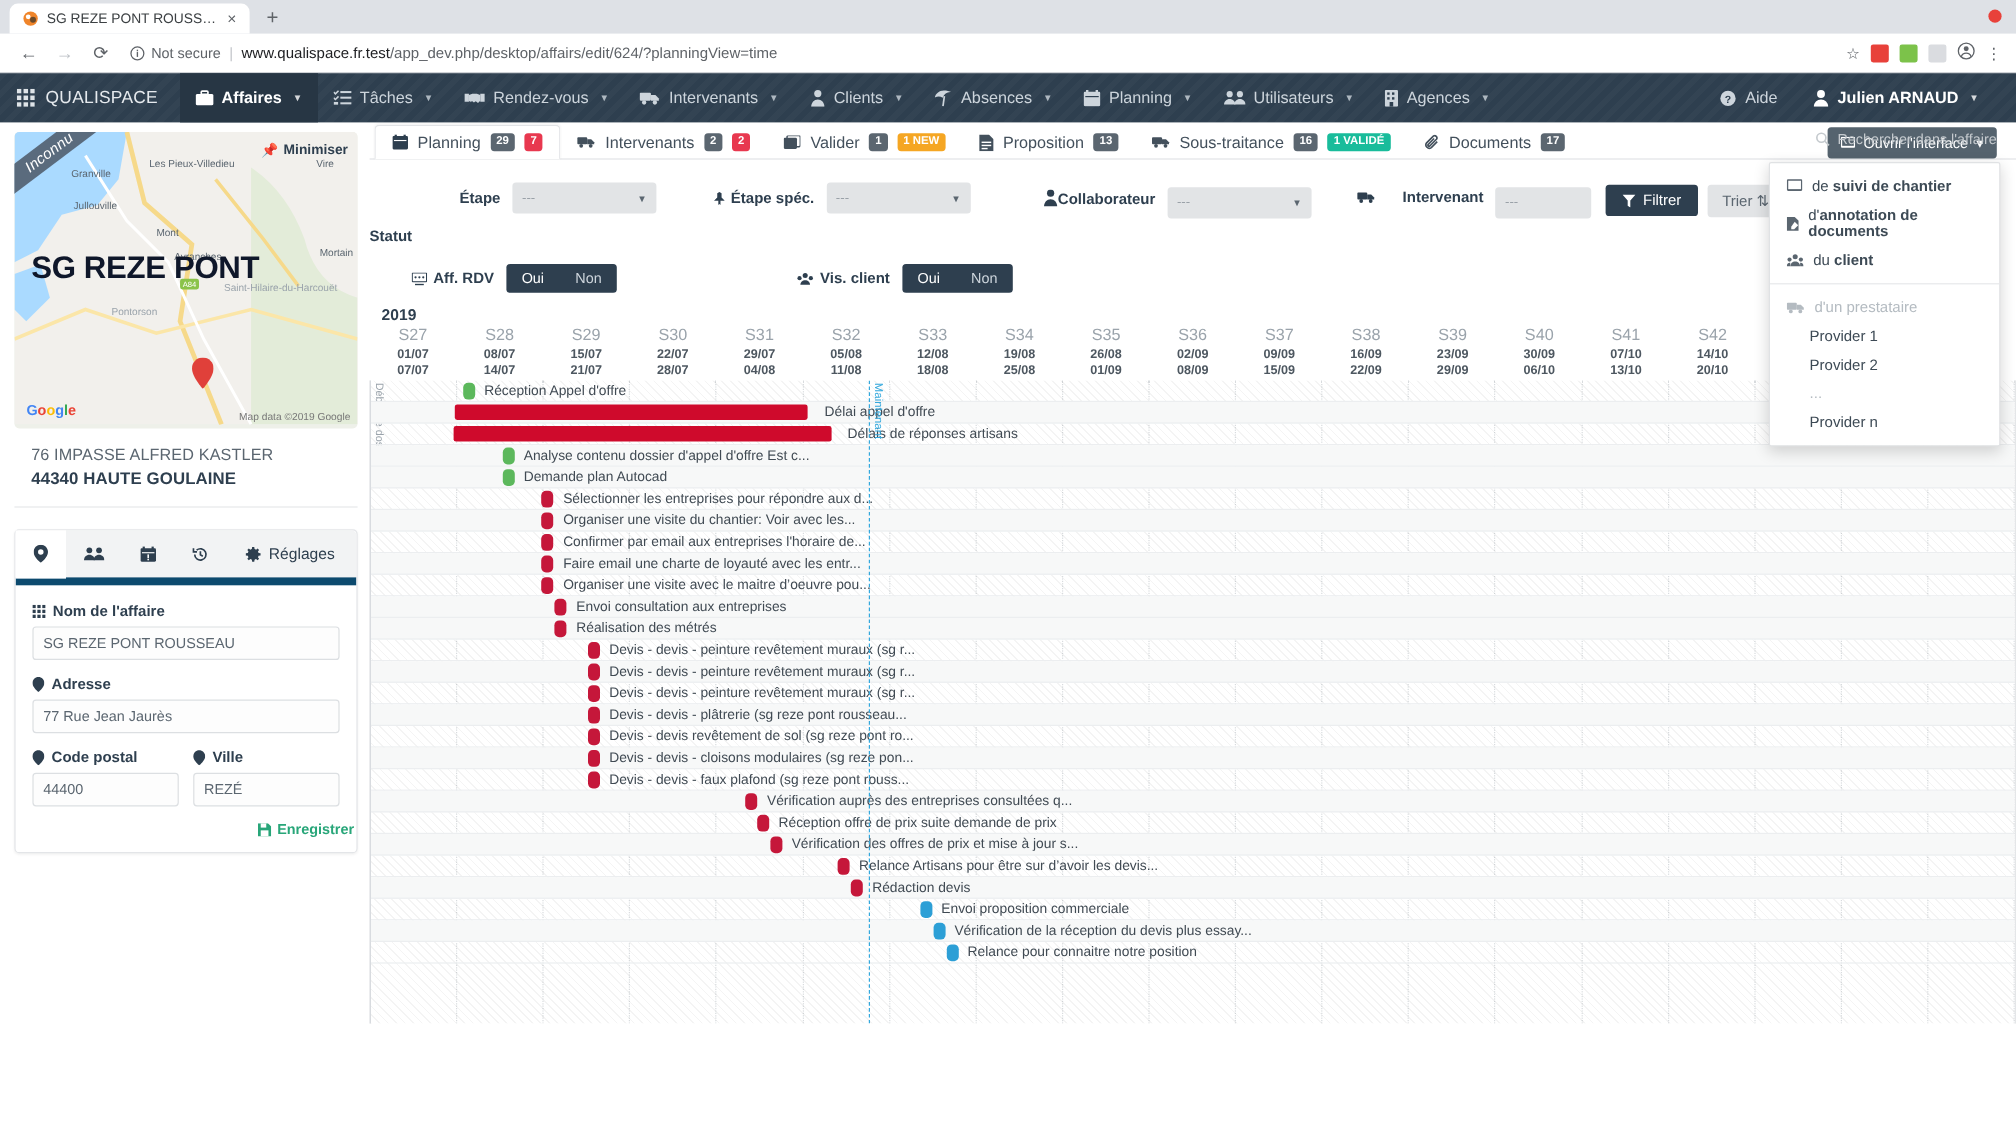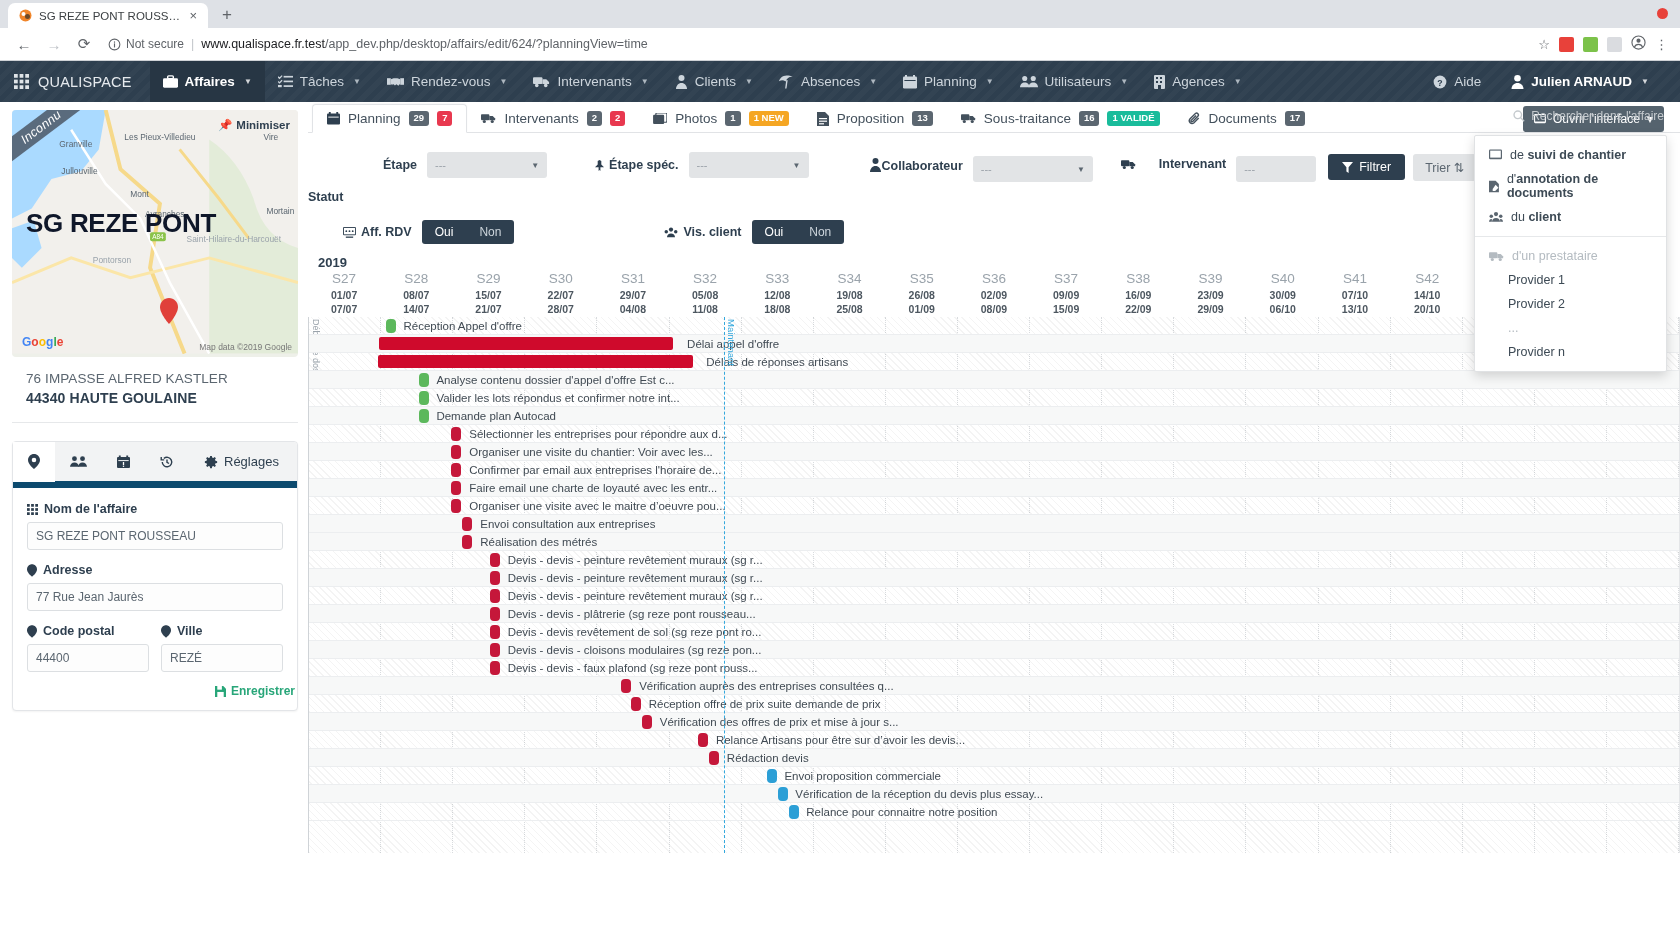--- a/index.html
+++ b/index.html
@@ -505,21 +505,21 @@
           </svg>
         <span>Intervenants</span>
         <span class="badge">2</span>
         <span class="badge red">2</span>
       </div>
       <div class="mtab">
         <svg width="14" height="12" viewBox="0 0 15 13" fill="#43505c">
             <rect x="0" y="2" width="12" height="10" rx="1.2"></rect>
             <rect x="3" y="0" width="12" height="10" rx="1.2" fill="none" stroke="#43505c" stroke-width="1.3"></rect>
           </svg>
-        <span>Photos</span>
+        <span>Valider</span>
         <span class="badge">1</span>
         <span class="badge orange">1 NEW</span>
       </div>
       <div class="mtab">
         <svg width="12" height="14" viewBox="0 0 12 14" fill="#43505c">
             <path d="M0 0h8l4 4v10H0z"></path>
             <rect x="2" y="6" width="8" height="1.2" fill="#fff"></rect>
             <rect x="2" y="8.6" width="8" height="1.2" fill="#fff"></rect>
             <rect x="2" y="11.2" width="5" height="1.2" fill="#fff"></rect>
           </svg>
@@ -629,21 +629,21 @@
           <svg width="13" height="14" viewBox="0 0 13 14" fill="#2e3f4f">
               <circle cx="6.5" cy="3" r="3"></circle>
               <path d="M1 14c0-3.3 2.4-6 5.5-6S12 10.7 12 14z"></path>
             </svg>
           <span style="font-weight:bold;margin-top:2px">Collaborateur</span>
         </div>
         <div class="fsel" style="width:120px;margin-left:10px;align-self:flex-start;margin-top:9px;">
           <span>---</span>
             <span class="cv">▼</span>
         </div>
-        <span class="flab" style="margin-left:28px;align-self:flex-start;margin-top:10px;gap:23px;">
+        <span class="flab" style="margin-left:38px;align-self:flex-start;margin-top:10px;gap:23px;">
           <svg width="15" height="11" viewBox="0 0 18 12" fill="#2e3f4f">
               <rect x="0" y="1" width="10" height="7" rx="1"></rect>
               <path d="M10 3h4l3 3v2h-7z"></path>
               <circle cx="4" cy="9.6" r="1.9"></circle>
               <circle cx="13.5" cy="9.6" r="1.9"></circle>
             </svg>
           <span>Intervenant</span>
         </span>
         <div class="fsel" style="width:80px;align-self:flex-start;margin-top:9px;">
           <span>---</span>
@@ -818,25 +818,20 @@
           <div class="row">
             <div class="row-line"></div>
             <div class="bar" style="left:5%;width:23%;top:2px"></div>
             <span class="tasklabel" style="left:29%">Délais de réponses artisans</span>
           </div>
           <div class="row alt">
             <div class="row-line"></div>
             <div class="milestone green" style="left:8%;top:2px"></div>
             <span class="tasklabel" style="left:9.3%">Analyse contenu dossier d'appel d'offre Est c...</span>
           </div>
-          <div class="row">
-            <div class="row-line"></div>
-            <div class="milestone green" style="left:8%;top:2px"></div>
-            <span class="tasklabel" style="left:9.3%">Valider les lots répondus et confirmer notre int...</span>
-          </div>
           <div class="row alt">
             <div class="row-line"></div>
             <div class="milestone green" style="left:8%;top:2px"></div>
             <span class="tasklabel" style="left:9.3%">Demande plan Autocad</span>
           </div>
           <div class="row">
             <div class="row-line"></div>
             <div class="milestone red" style="left:10.4%;top:2px"></div>
             <span class="tasklabel" style="left:11.700000000000001%">Sélectionner les entreprises pour répondre aux d...</span>
           </div>

